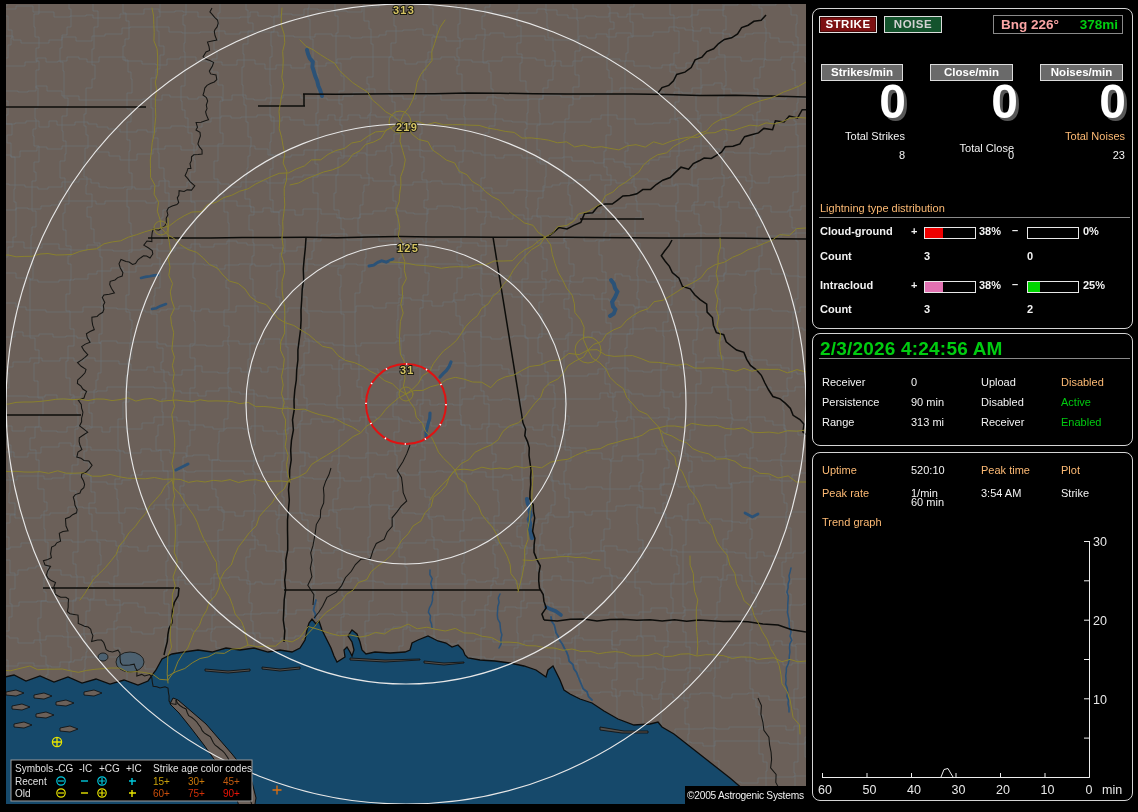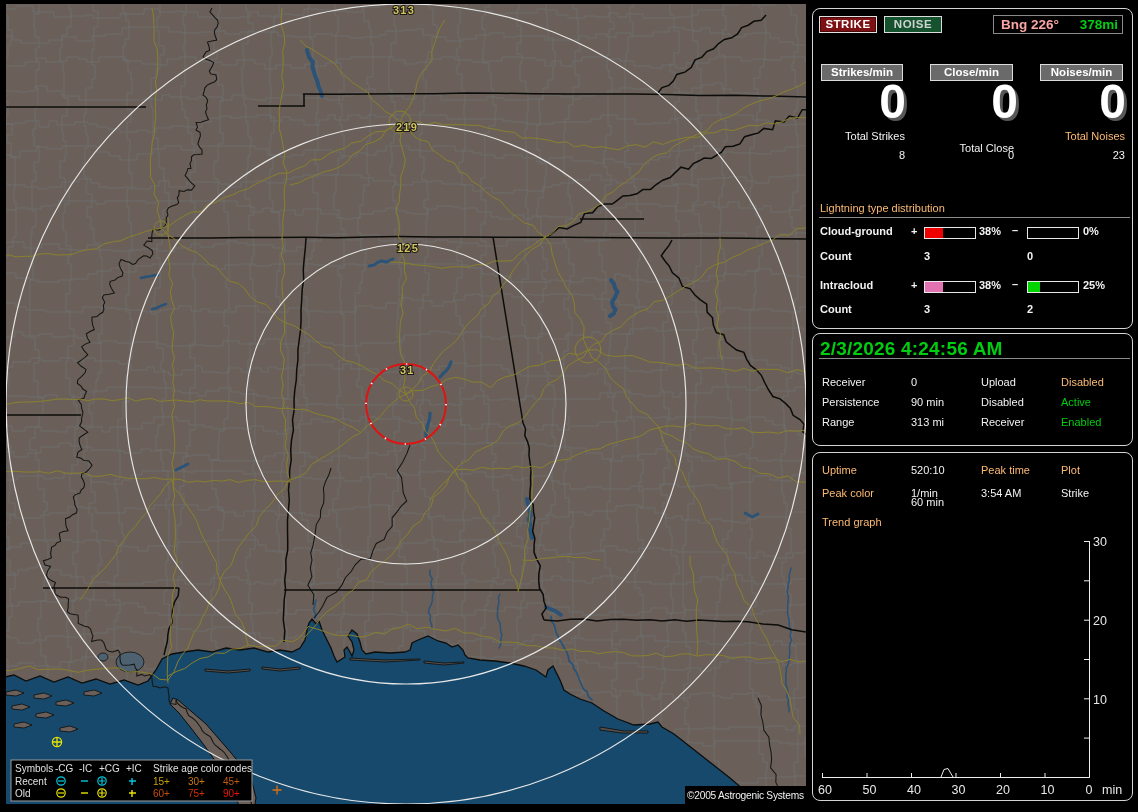--- a/index.html
+++ b/index.html
@@ -245,21 +245,21 @@
 <div class="abs lbl" style="left:981px;top:396px;">Disabled</div>
 <div class="abs lbl" style="left:1061px;top:396px;"><span class="grn">Active</span></div>
 <div class="abs lbl" style="left:822px;top:416px;">Range</div>
 <div class="abs lbl" style="left:911px;top:416px;">313 mi</div>
 <div class="abs lbl" style="left:981px;top:416px;">Receiver</div>
 <div class="abs lbl" style="left:1061px;top:416px;"><span class="grn">Enabled</span></div>
 <div class="abs lbl" style="left:822px;top:464px;"><span class="gray">Uptime</span></div>
 <div class="abs lbl" style="left:911px;top:464px;">520:10</div>
 <div class="abs lbl" style="left:981px;top:464px;"><span class="gray">Peak time</span></div>
 <div class="abs lbl" style="left:1061px;top:464px;"><span class="gray">Plot</span></div>
-<div class="abs lbl" style="left:822px;top:487px;"><span class="gray">Peak color</span></div>
+<div class="abs lbl" style="left:822px;top:487px;"><span class="gray">Peak rate</span></div>
 <div class="abs lbl" style="left:911px;top:487px;">1/min</div>
 <div class="abs lbl" style="left:981px;top:487px;">3:54 AM</div>
 <div class="abs lbl" style="left:1061px;top:487px;">Strike</div>
 <div class="abs lbl gray" style="left:822px;top:516px;">Trend graph</div>
 <div class="abs lbl" style="left:911px;top:496px;">60 min</div>
 <svg class="abs" style="left:812px;top:530px" width="326" height="270" viewBox="0 0 326 270">
 <g stroke="#ededed" stroke-width="1" fill="none">
 <path d="M277.5,11 V247.5 M10,247.5 H277.5"></path>
 <path d="M272,11.5 H277.5 M272,50.8 H277.5 M272,90.2 H277.5 M272,129.5 H277.5 M272,168.8 H277.5 M272,208.1 H277.5 M10.5,243 V247.5 M55.0,243 V247.5 M99.5,243 V247.5 M144.0,243 V247.5 M188.5,243 V247.5 M233.0,243 V247.5 M277.5,243 V247.5"></path>
 <path d="M129,247 L132,239.5 L136,238.5 L138,242 L141,247" fill="#000"></path>

